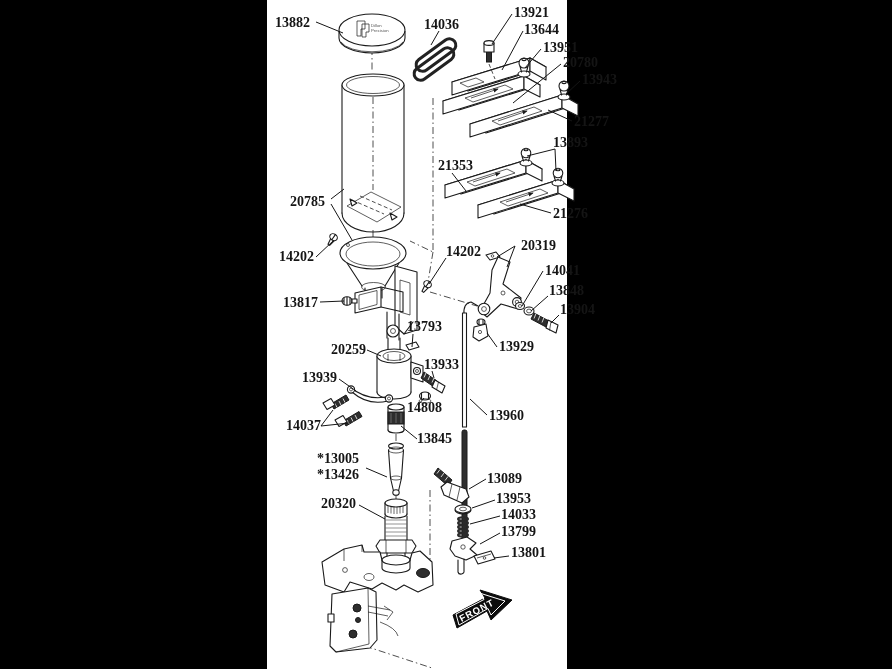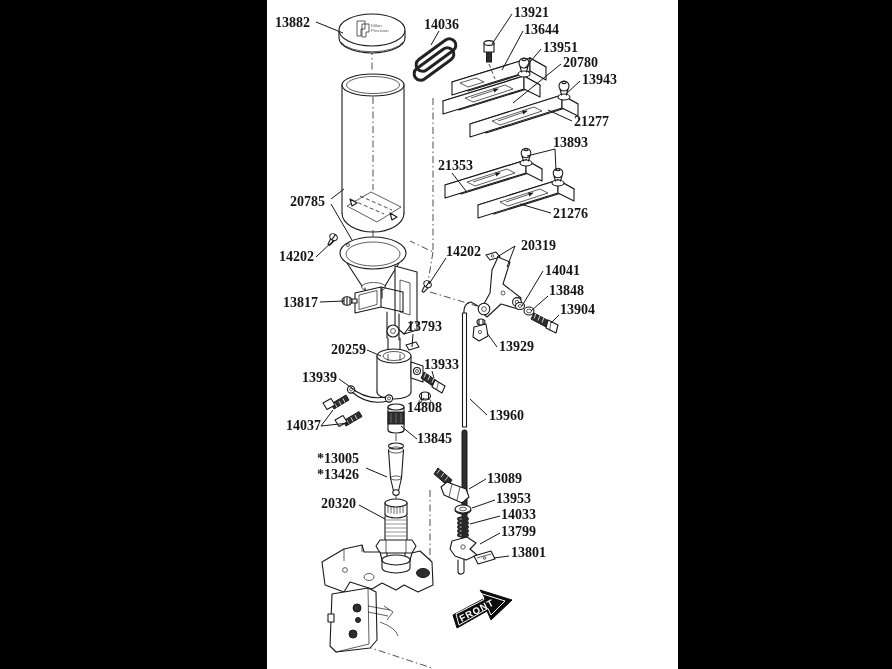--- a/index.html
+++ b/index.html
@@ -1,18 +1,18 @@
 <!DOCTYPE html>
 <html><head>
 <meta charset="utf-8">
 <style>
   html,body{margin:0;padding:0;background:#000;}
   body{width:892px;height:669px;position:relative;overflow:hidden;
        font-family:"Liberation Serif",serif;}
-  .sheet{position:absolute;left:267px;top:0;width:411px;height:669px;background:#ffffff;}
+  .sheet{position:absolute;left:267px;top:0;width:300px;height:669px;background:#ffffff;}
   svg{display:block;}
   svg text.callout{font-family:"Liberation Serif",serif;font-weight:bold;
        font-size:14px;fill:#151515;}
   svg text.logo-text{font-family:"Liberation Sans",sans-serif;font-size:4.3px;fill:#555;}
   svg text.front-text{font-family:"Liberation Sans",sans-serif;font-weight:bold;
        font-size:9.5px;fill:#ffffff;letter-spacing:1px;}
   .ln{stroke:#1a1a1a;stroke-width:1.1;fill:none;stroke-linejoin:round;stroke-linecap:round;}
   .lnw{stroke:#1a1a1a;stroke-width:1.1;fill:#ffffff;stroke-linejoin:round;}
   .thin{stroke:#1a1a1a;stroke-width:0.7;fill:none;}
   .dark{stroke:#1a1a1a;stroke-width:1;fill:#2e2e2e;}

